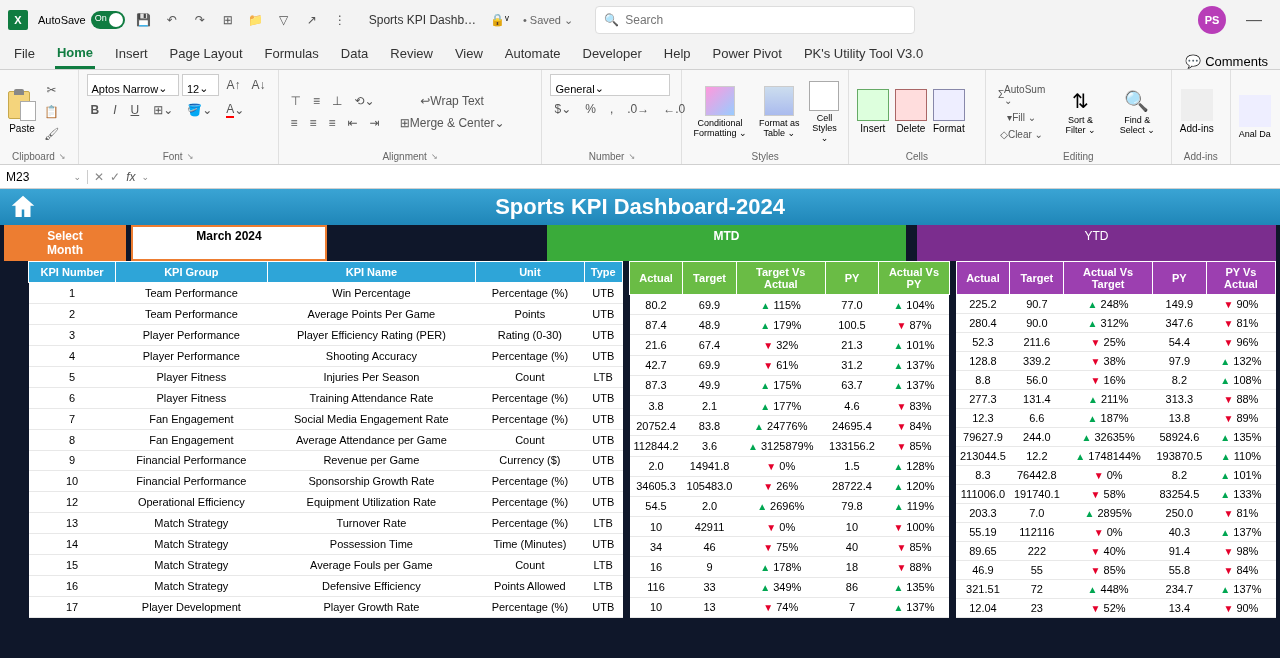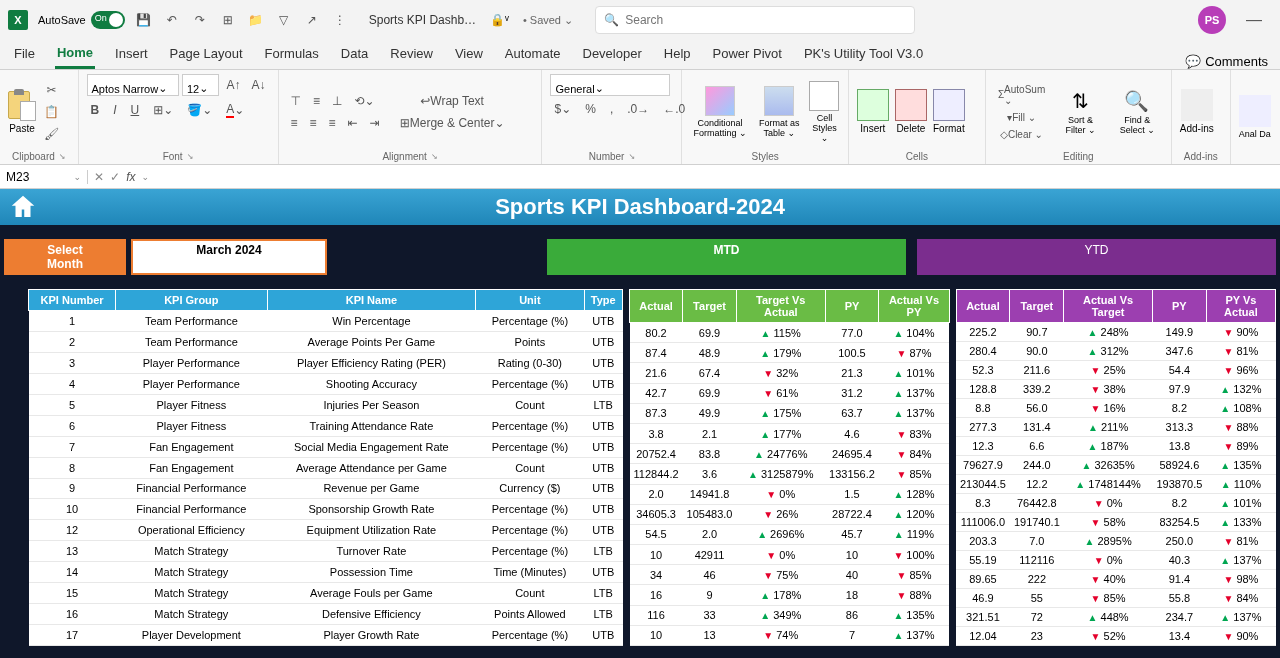--- a/index.html
+++ b/index.html
@@ -49,21 +49,21 @@
 .fx-area { display: flex; align-items: center; gap: 6px; padding: 0 6px; font-size: 12px; color: #888; }
 .fx-icon { font-style: italic; color: #555; }
 .fx-caret { font-size: 9px; color: #888; }
 
 .sheet { height: calc(100vh - 189px); overflow: auto; background: #0f172a; }
 
 .dash-header { height: 36px; background: linear-gradient(#3aa4d4,#1f86b8); color: #fff; display: flex; align-items: center; position: relative; }
 .home-icon { width: 30px; height: 30px; margin-left: 8px; color: #fff; }
 .dash-title { position: absolute; left: 0; right: 0; text-align: center; font-size: 22px; font-weight: bold; }
 
-.controls-row { display: flex; gap: 5px; padding: 14px 4px; }
+.controls-row { display: flex; gap: 5px; padding: 0 4px; }
 .month-btn { background: #ed7d31; color: #fff; padding: 4px 40px; font-weight: bold; font-size: 12px; flex: 0 0 122px; text-align: center; }
 .month-sel { background: #fff; border: 2px solid #ed7d31; padding: 2px 30px; font-weight: bold; font-size: 12px; flex: 0 0 196px; text-align: center; }
 .mtd-hdr { background: #3aab3a; color: #fff; text-align: center; font-weight: bold; padding: 4px; flex: 1; margin-left: 215px; }
 .ytd-hdr { background: #7b2d8e; color: #fff; text-align: center; font-weight: normal; padding: 4px; flex: 1; margin-left: 6px; }
 
 .grid-wrap { display: flex; gap: 6px; padding: 0 4px; margin-left: 24px; }
 .tbl { border-collapse: collapse; font-size: 11px; }
 .tbl th { background: #2ea5d8; color: #fff; padding: 4px 2px; font-weight: bold; border: 1px solid #fff; font-size: 11px; }
 .tbl.mtd th { background: #6abc45; }
 .tbl.ytd th { background: #9c3fb0; }
@@ -515,21 +515,21 @@
             <td>34605.3</td>
             <td>105483.0</td>
             <td><span class="arrow-down">▼</span> 26%</td>
             <td>28722.4</td>
             <td><span class="arrow-up">▲</span> 120%</td>
           </tr>
           <tr>
             <td>54.5</td>
             <td>2.0</td>
             <td><span class="arrow-up">▲</span> 2696%</td>
-            <td>45.7</td>
+            <td>79.8</td>
             <td><span class="arrow-up">▲</span> 119%</td>
           </tr>
           <tr>
             <td>10</td>
             <td>42911</td>
             <td><span class="arrow-down">▼</span> 0%</td>
             <td>10</td>
             <td><span class="arrow-down">▼</span> 100%</td>
           </tr>
           <tr>

